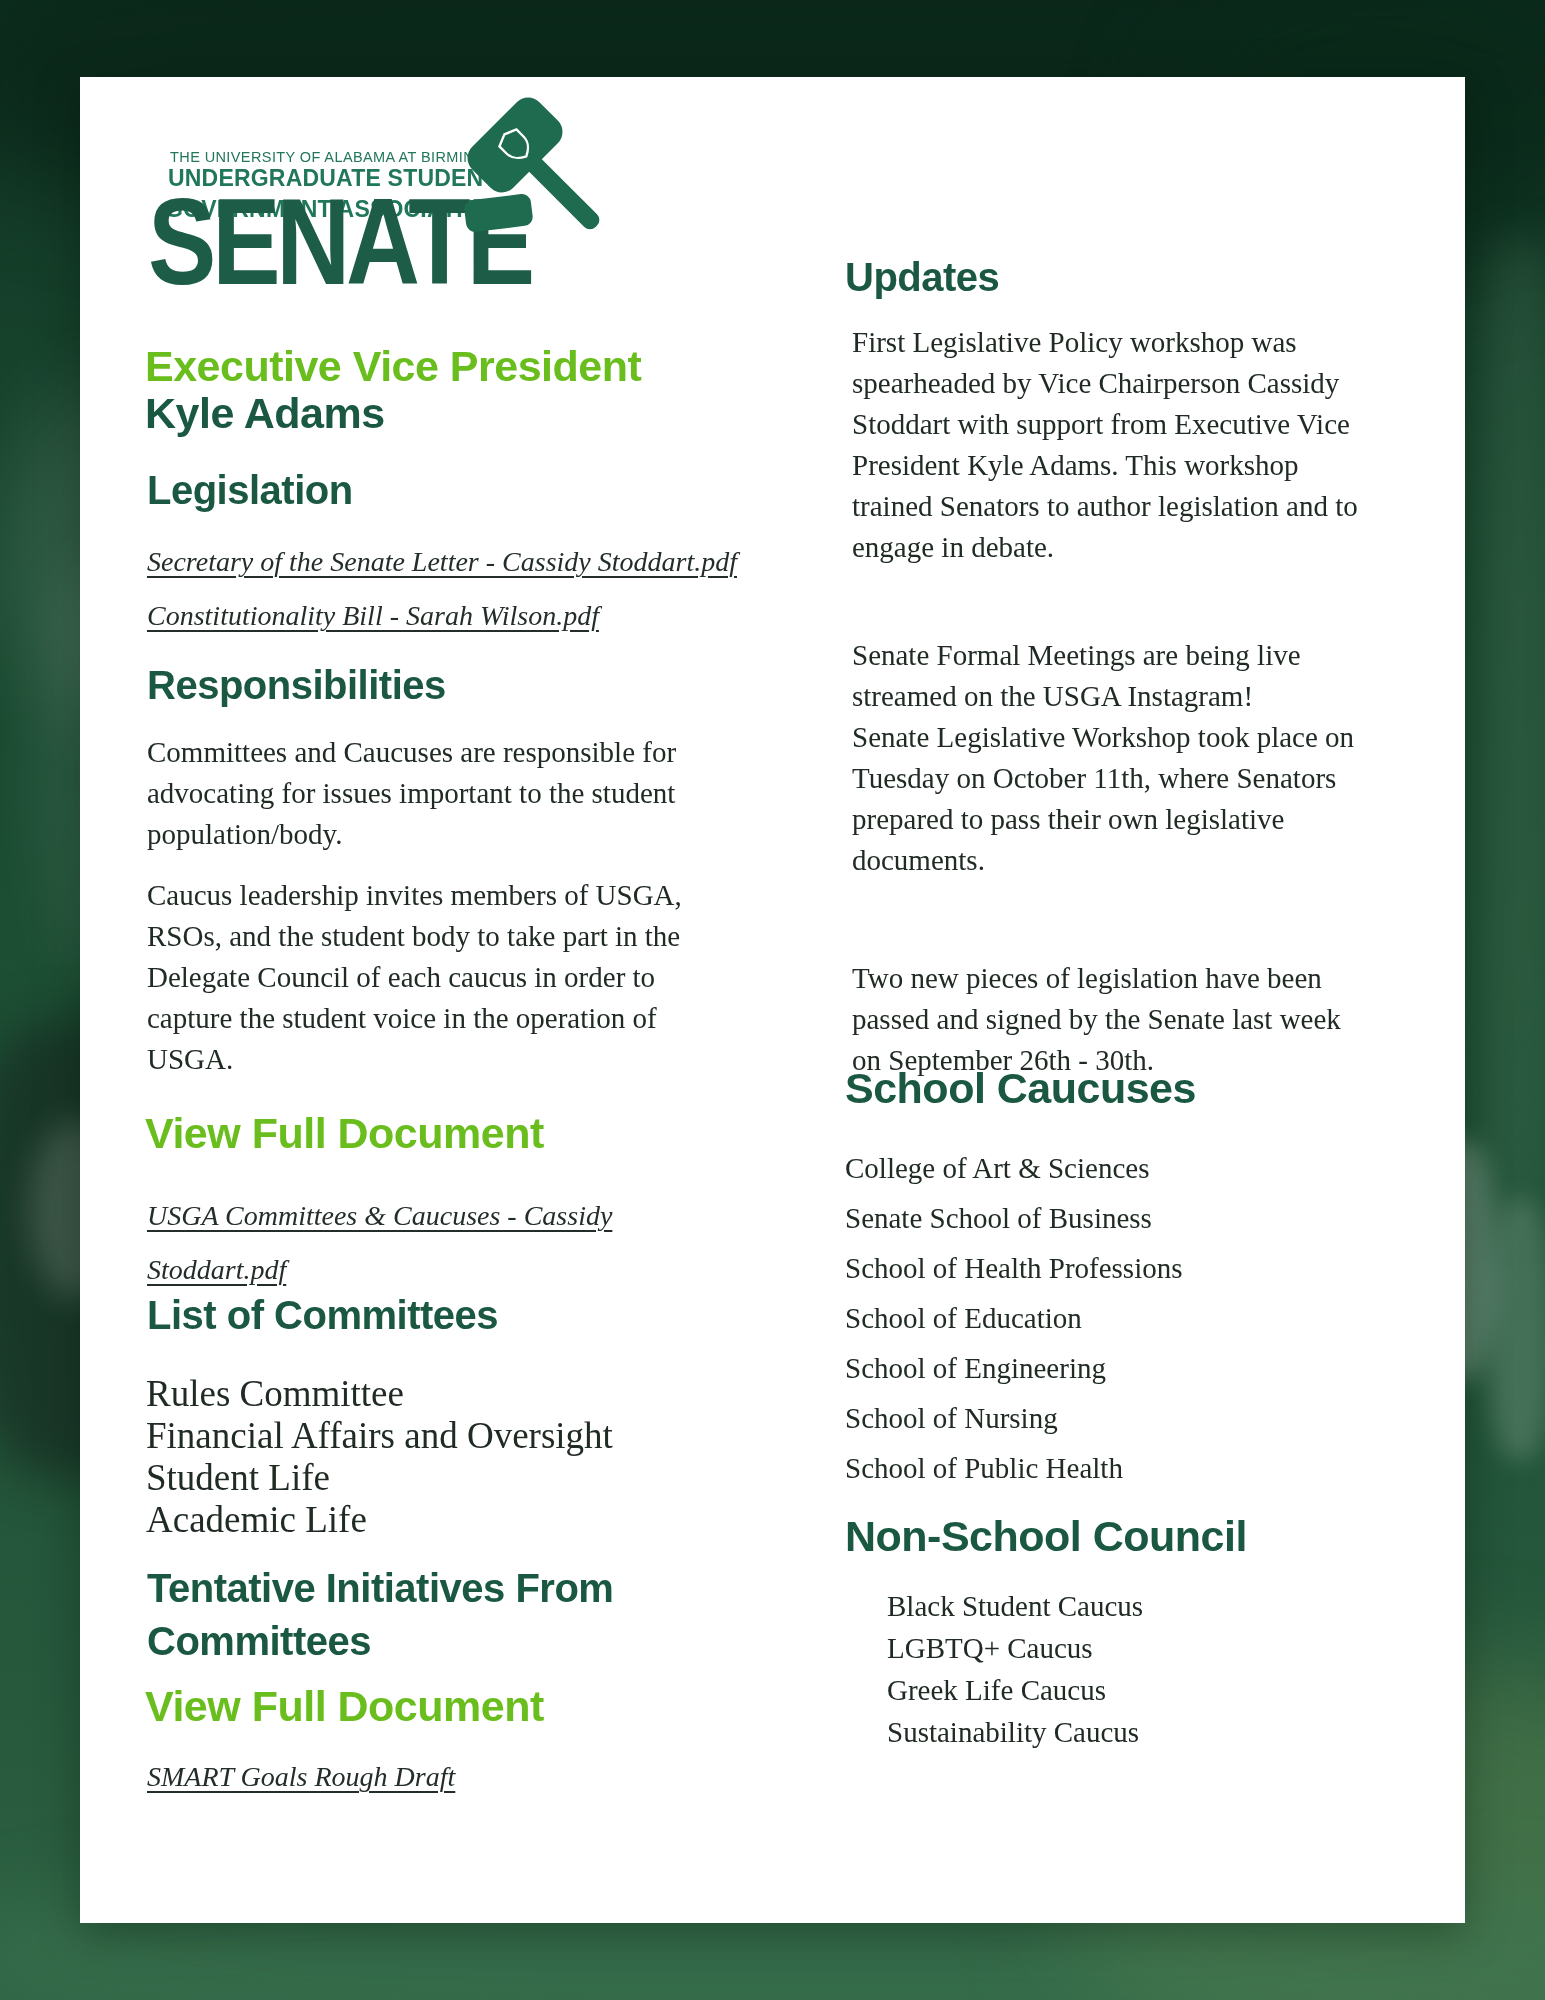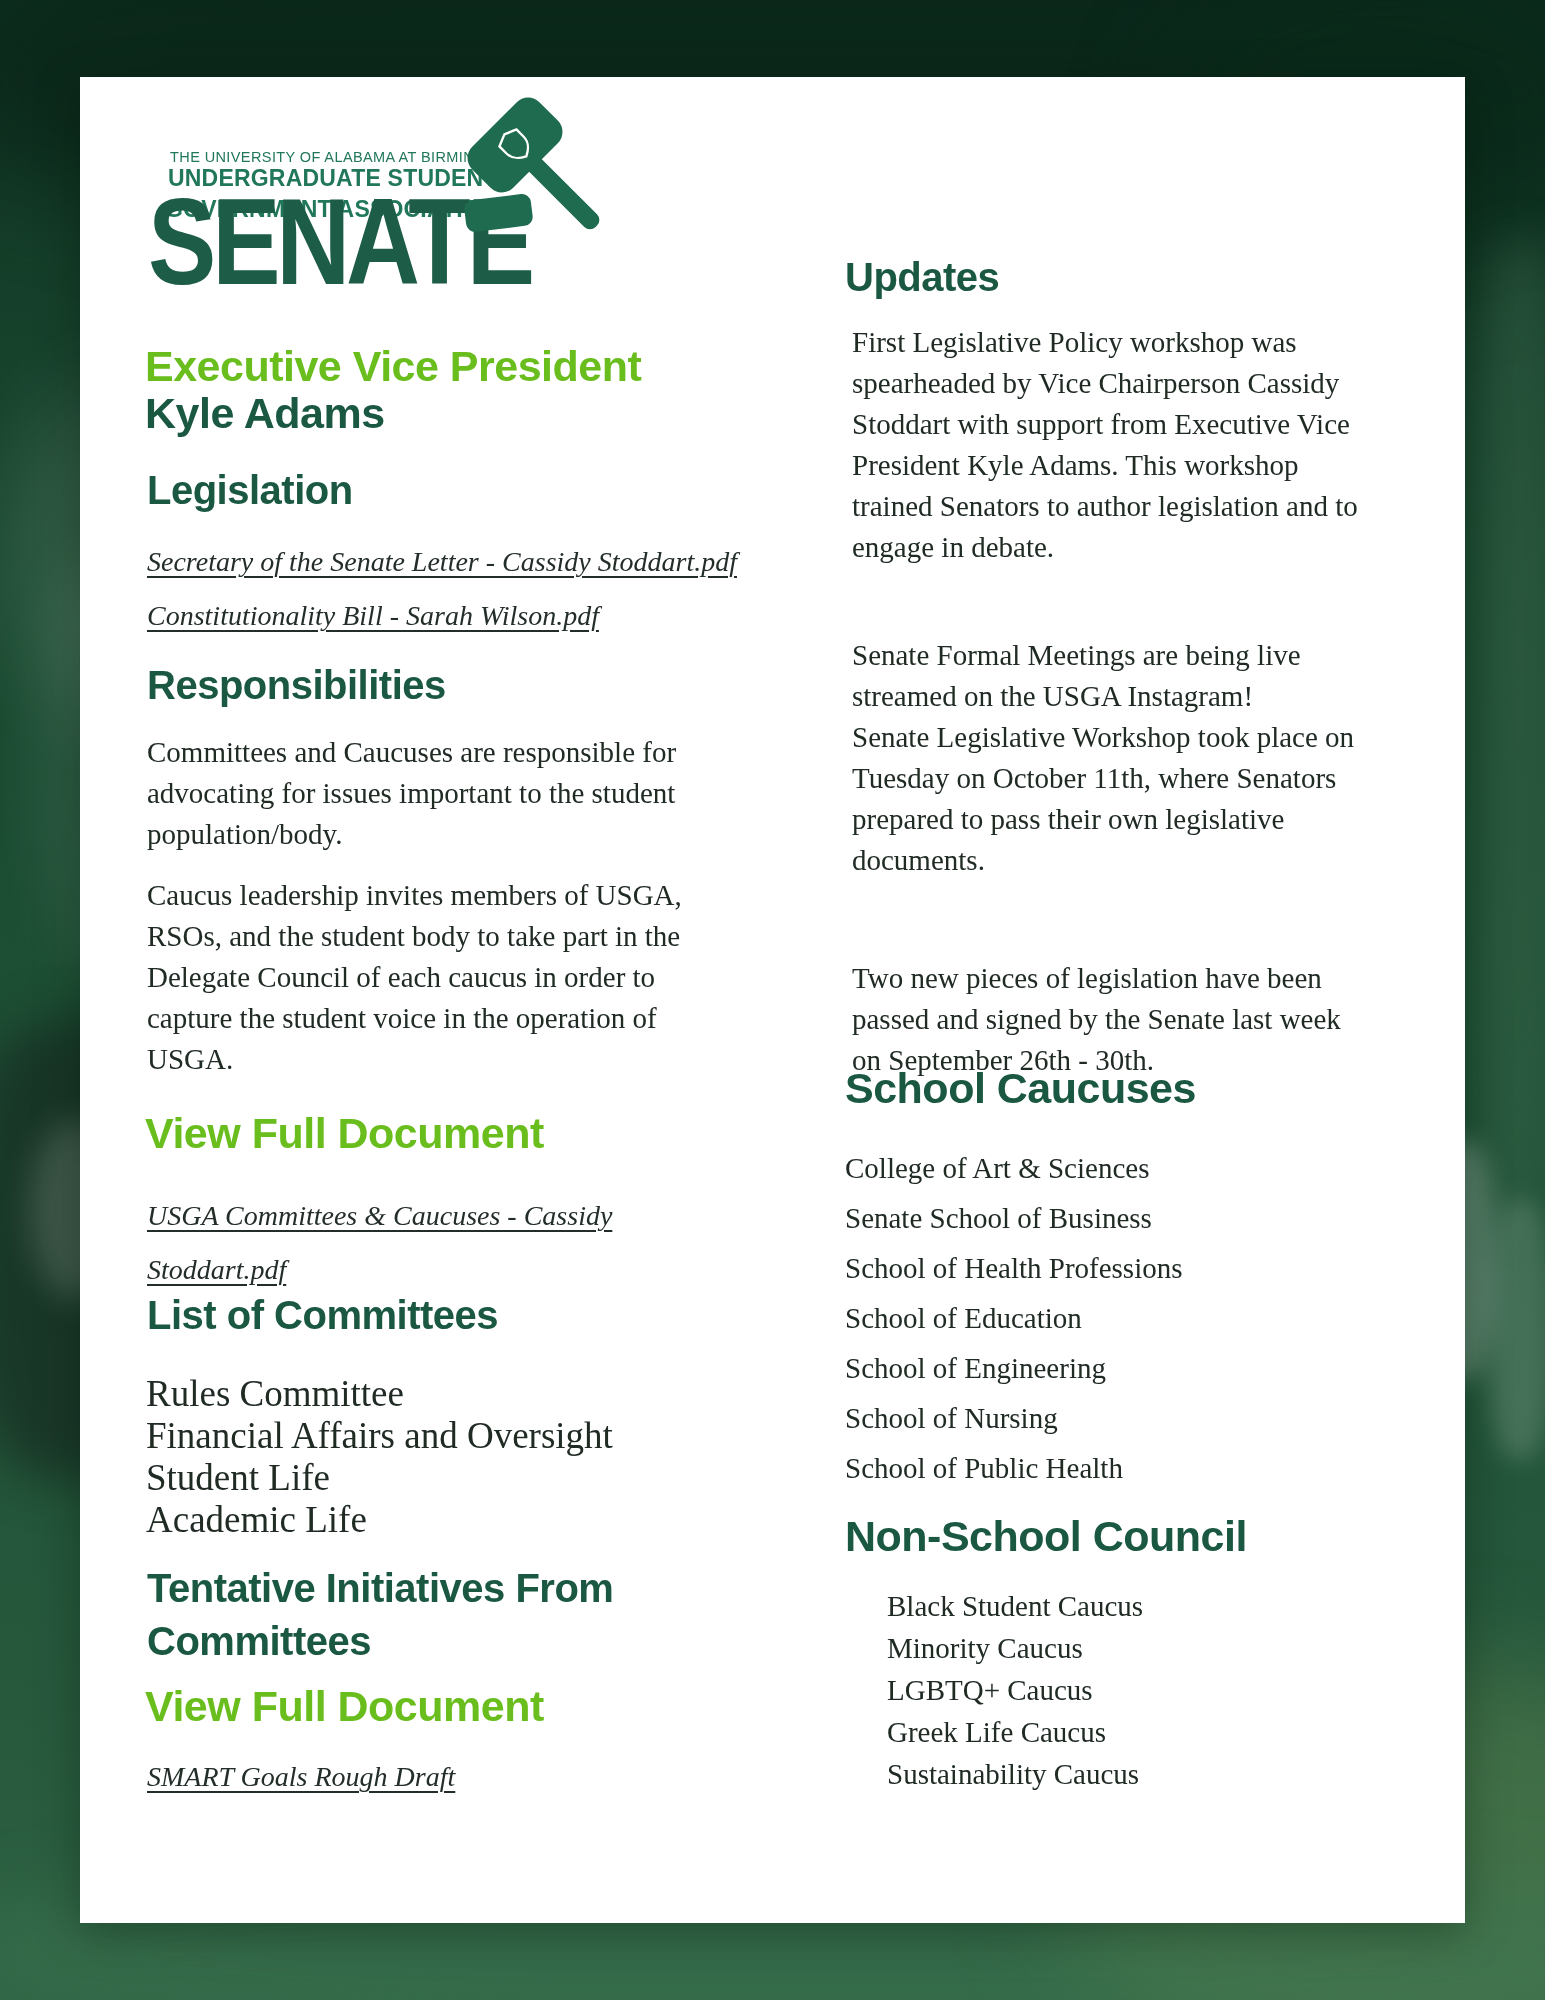--- a/index.html
+++ b/index.html
@@ -178,19 +178,18 @@
     <div>School of Health Professions</div>
     <div>School of Education</div>
     <div>School of Engineering</div>
     <div>School of Nursing</div>
     <div>School of Public Health</div>
   </div>
 
   <div class="nonschool-h h-dark">Non-School Council</div>
   <div class="nonschool-list">
     <div>Black Student Caucus</div>
-    <div>Minority Caucus</div>
     <div>LGBTQ+ Caucus</div>
     <div>Greek Life Caucus</div>
     <div>Sustainability Caucus</div>
   </div>
 
 </div>
 
 </body></html>

